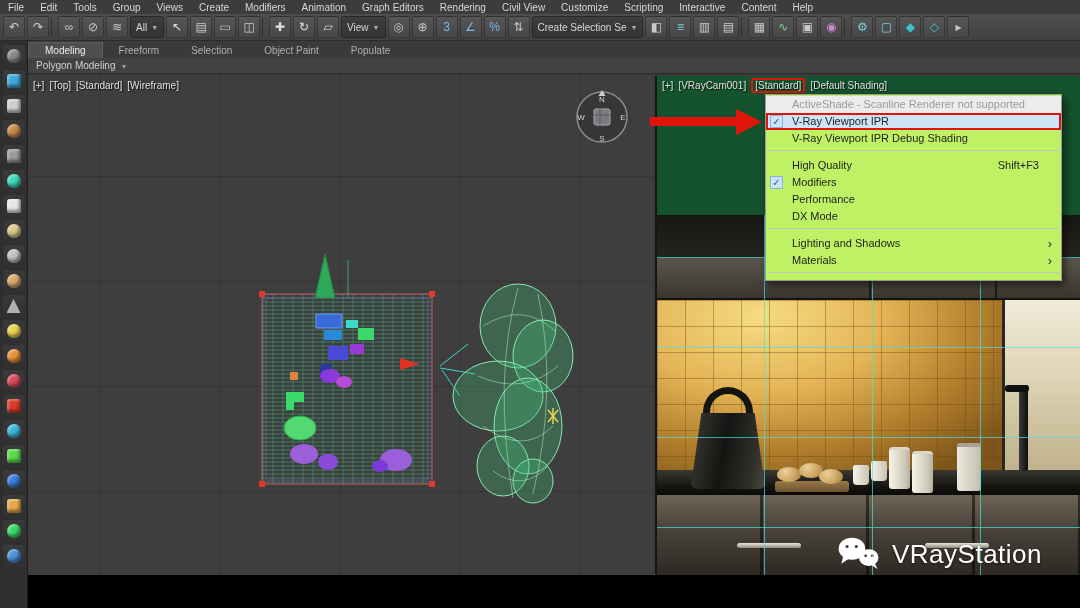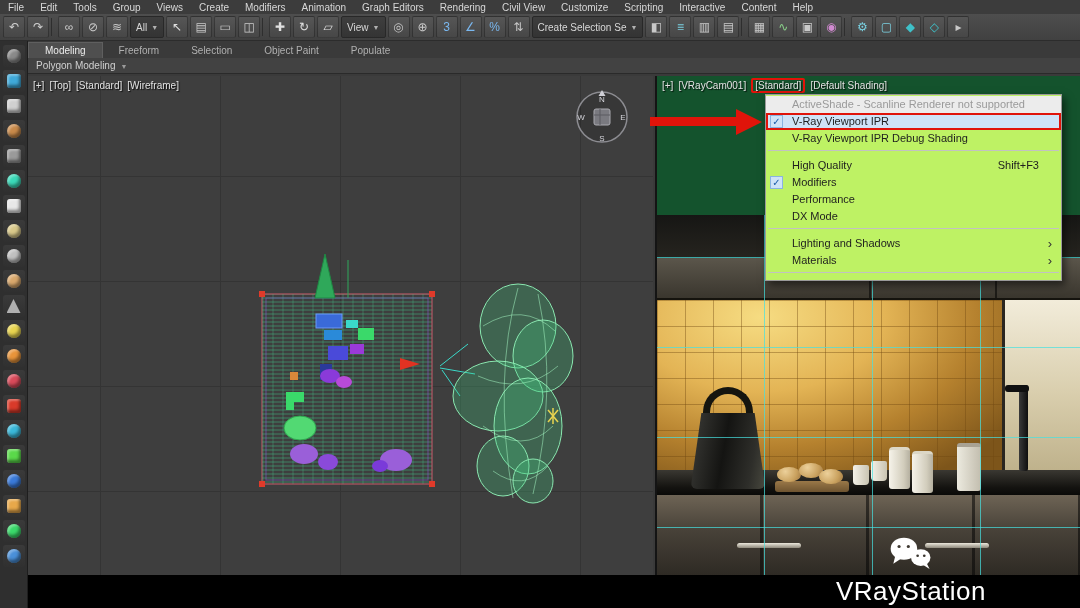--- a/index.html
+++ b/index.html
@@ -136,21 +136,21 @@
 
   
   .red-arrow{position:absolute;left:650px;top:109px;width:114px;height:26px;z-index:25;}
   .red-arrow .shaft{position:absolute;left:0;top:8px;width:88px;height:9px;background:#e0140a;}
   .red-arrow .head{position:absolute;left:86px;top:0;width:0;height:0;
       border-top:13px solid transparent;border-bottom:13px solid transparent;
       border-left:26px solid #e0140a;}
 
   
   .bottom-bar{position:absolute;left:0;top:575px;width:1080px;height:33px;background:#000;z-index:8;}
-  .watermark{position:absolute;left:836px;top:536px;display:flex;align-items:center;gap:4px;z-index:40;flex-direction:column;}
+  .watermark{position:absolute;left:836px;top:536px;display:flex;align-items:center;gap:10px;z-index:40;}
   .watermark .wm-text{font-size:26px;color:#fff;letter-spacing:.5px;
       text-shadow:0 1px 3px rgba(0,0,0,.6);}
 </style>
 </head>
 <body>
 
 <div class="root">
 
   <div class="menubar">
 

